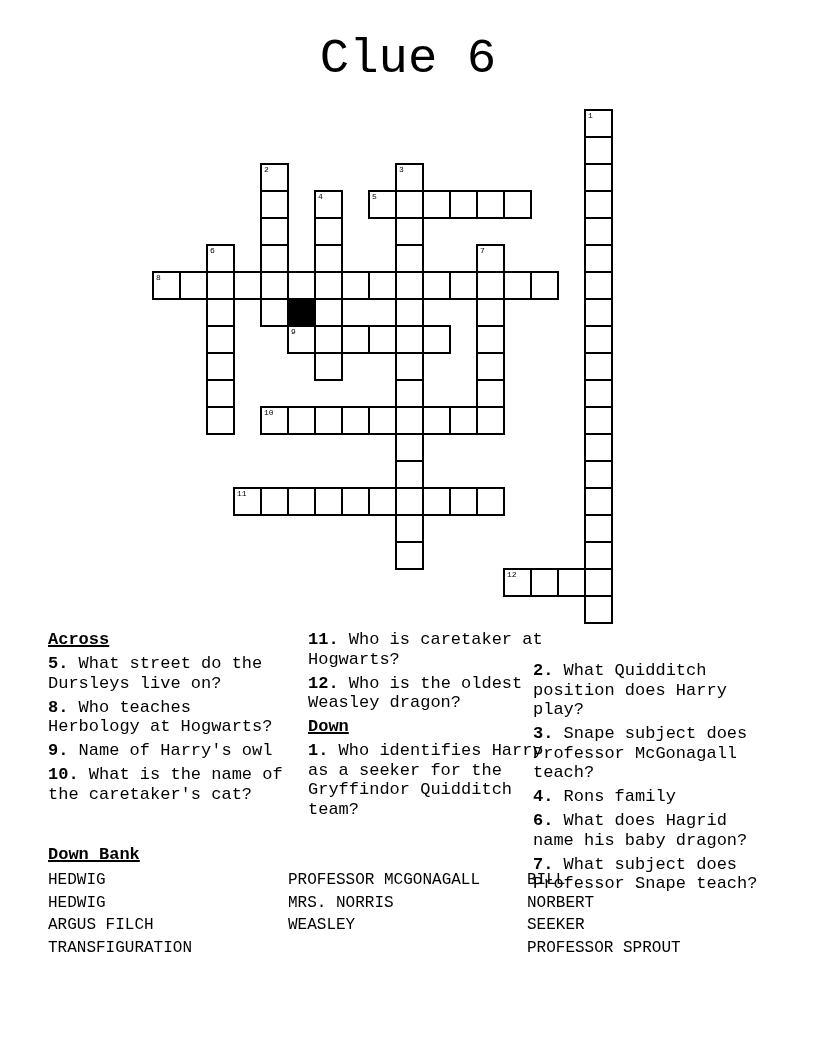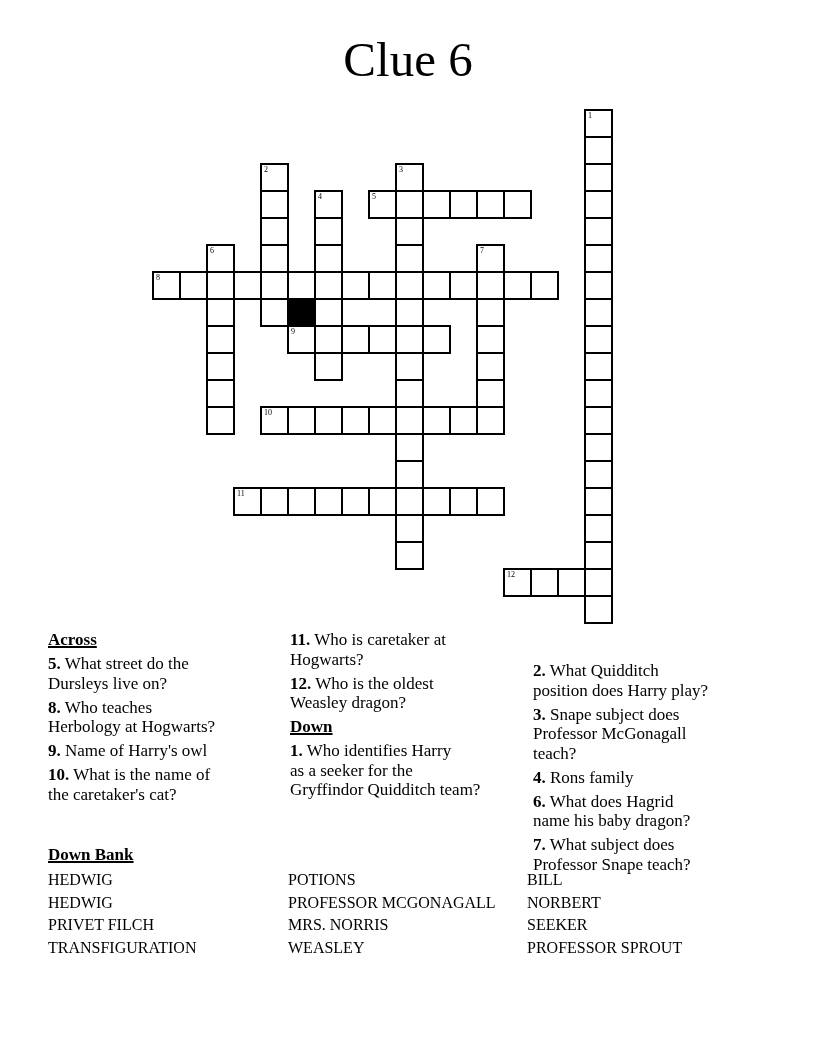--- a/index.html
+++ b/index.html
@@ -1,37 +1,37 @@
 <!DOCTYPE html>
 <html><head>
 <meta charset="utf-8">
 <style>
   html,body { margin:0; padding:0; background:#ffffff; }
   .page {
     position:relative; width:816px; height:956px; background:#ffffff;
-    font-family:Liberation Serif, serif; color:#000;
+    font-family:Liberation Mono, monospace; color:#000;
     overflow:hidden;
   }
   .title {
     position:absolute; top:33px; left:0; width:816px;
     text-align:center; font-size:49px; font-weight:400; margin:0; line-height:1.1;
   }
   .grid { position:absolute; left:152px; top:109px; width:461px; height:515px; }
   .cell {
     position:absolute; width:29px; height:29px; box-sizing:border-box;
     border:2px solid #000; background:#fff;
   }
   .cell.black { background:#000; }
   .cellnum {
     position:absolute; top:0px; left:2px; font-size:8px; line-height:9px;
     color:#000; font-weight:400;
   }
   .clue-col { position:absolute; top:630px; font-size:17px; line-height:19.5px; }
   .col1 { left:48px;  width:238px; }
-  .col2 { left:290px; width:242px; }
+  .col2 { left:308px; width:242px; }
   .col3 { left:533px; width:232px;margin-top:31px; }
   .heading {
     font-weight:700; text-decoration:underline; text-decoration-thickness:2px;
     margin:0 0 4.5px 0; font-size:17px;
   }
   .clue { margin:0 0 4.5px 0; }
   .clue b { font-weight:700; }
   .clue .txt { white-space:pre-line; }
   .wb-heading {
     position:absolute; left:48px; top:845px; font-size:17px; font-weight:700;
@@ -209,25 +209,24 @@
 name his baby dragon?</span></p>
     <p class="clue"><b>7.</b> <span class="txt">What subject does
 Professor Snape teach?</span></p>
   </div>
 
   <div class="wb-heading">Down Bank</div>
 
   <div class="wb-col wb-col-1">
     <div>HEDWIG</div>
     <div>HEDWIG</div>
-    <div>PRIVET FILCH</div>
+    <div>ARGUS FILCH</div>
     <div>TRANSFIGURATION</div>
   </div>
   <div class="wb-col wb-col-2">
-    <div>POTIONS</div>
     <div>PROFESSOR MCGONAGALL</div>
     <div>MRS. NORRIS</div>
     <div>WEASLEY</div>
   </div>
   <div class="wb-col wb-col-3">
     <div>BILL</div>
     <div>NORBERT</div>
     <div>SEEKER</div>
     <div>PROFESSOR SPROUT</div>
   </div>

